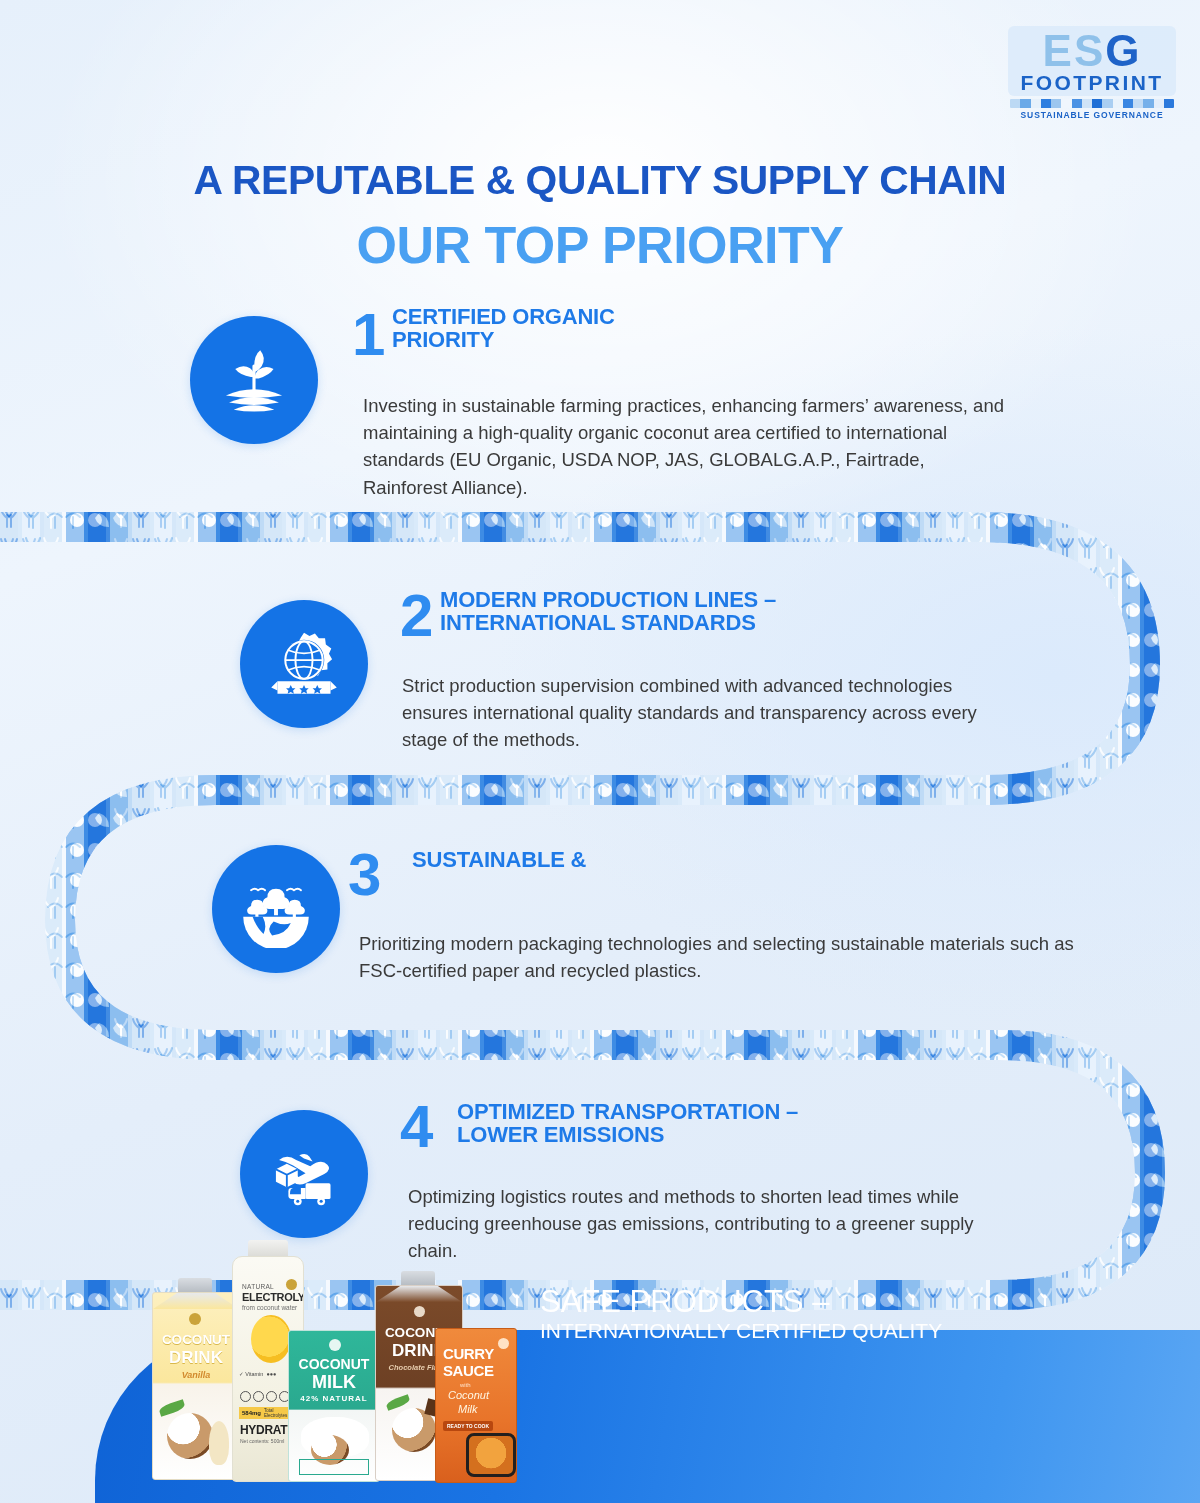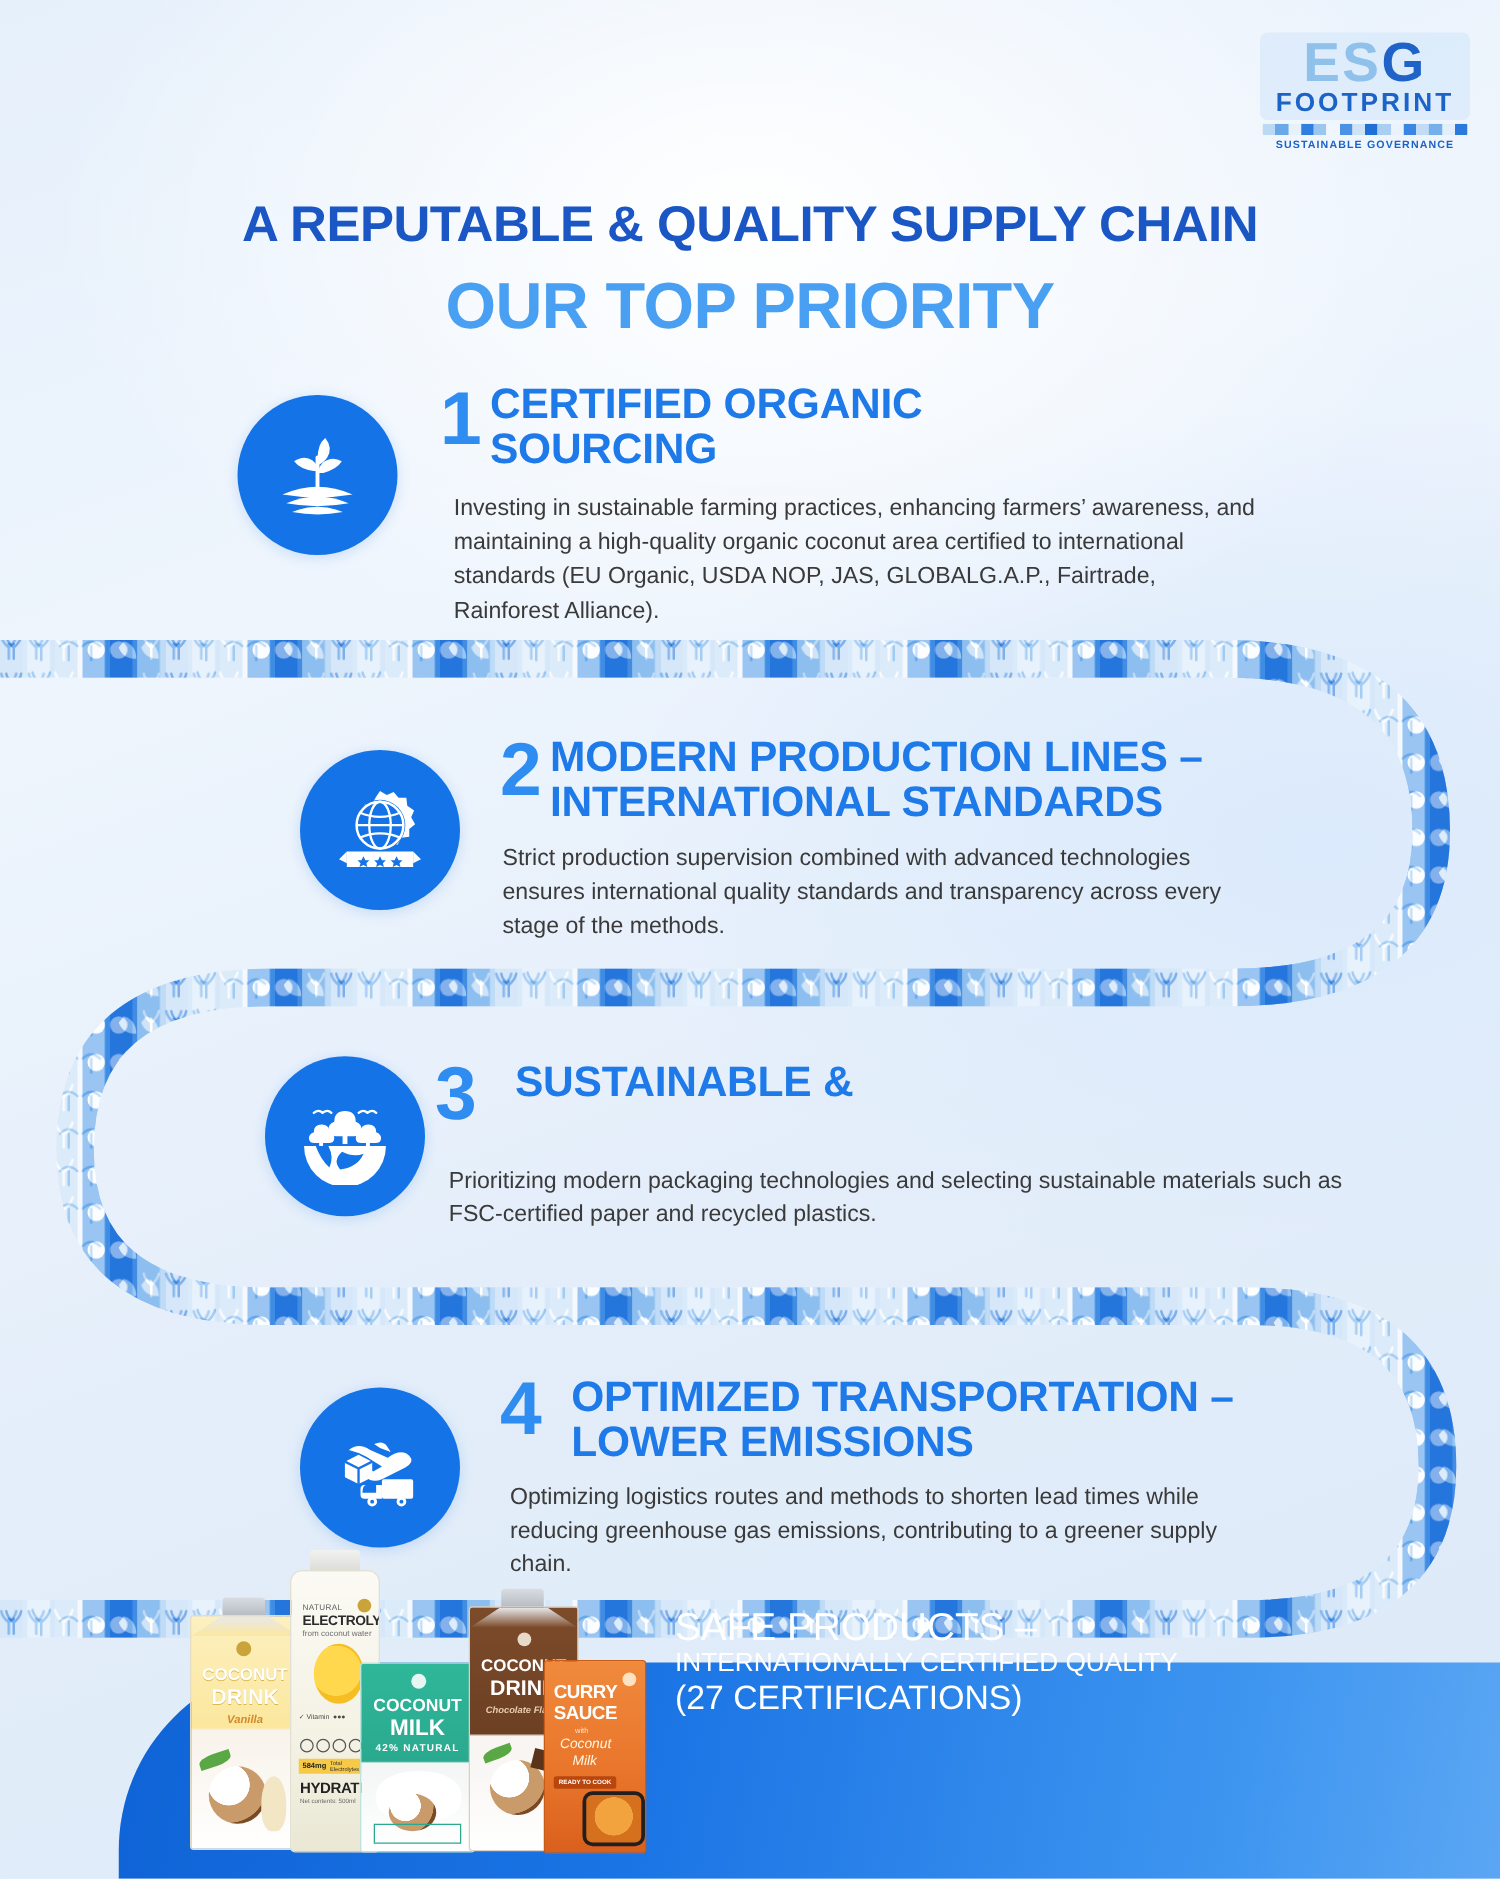--- a/index.html
+++ b/index.html
@@ -55,21 +55,21 @@
   .circle{
     position:absolute;width:128px;height:128px;border-radius:50%;
     background:#1473e6;display:flex;align-items:center;justify-content:center;
     box-shadow:0 2px 10px rgba(20,115,230,.18);
   }
   .circle svg{width:78px;height:78px;fill:#ffffff;}
   .num{
     position:absolute;font-size:60px;font-weight:700;color:#2f8cf0;line-height:1;
   }
   .head{
-    position:absolute;font-size:34px;font-weight:700;color:#1e7ae8;
+    position:absolute;font-size:22px;font-weight:700;color:#1e7ae8;
     line-height:1.06;letter-spacing:-0.2px;
   }
   .body{
     position:absolute;font-size:18.5px;color:#3a3a3a;line-height:1.47;
     font-family:"Liberation Sans",sans-serif;
   }
 
   
   .banner{
     position:absolute;left:95px;top:1330px;width:1180px;height:260px;
@@ -179,21 +179,21 @@
         <path d="M56 48 q14-4 19-12 q-10-6-19 1 q-5 4 -5 11z"></path>
         <rect x="48" y="30" width="4" height="34" rx="2"></rect>
         <path d="M14 70 q36-16 72 0 q-36 6 -72 0z"></path>
         <path d="M18 79 q32-14 64 0 q-32 6 -64 0z"></path>
         <path d="M24 88 q26-11 52 0 q-26 5 -52 0z"></path>
       </svg>
     </div>
     <div class="num" style="left:352px;top:305px;">1</div>
     <div class="head" style="left:392px;top:305px;width:620px;">
       <span>CERTIFIED ORGANIC</span><br>
-      <span>SOURCING</span>
+      <span>PRIORITY</span>
     </div>
     <div class="body" style="left:363px;top:392px;width:650px;">Investing in sustainable farming practices, enhancing farmers’ awareness, and maintaining a high-quality organic coconut area certified to international standards (EU Organic, USDA NOP, JAS, GLOBALG.A.P., Fairtrade, Rainforest Alliance).</div>
   </div>
 
   <div class="step">
     <div class="circle" style="left:240px;top:600px;">
       <svg viewBox="0 0 100 100" aria-hidden="true">
         <path d="M50 10 l7 4 7-3 5 6 8 0 1 8 7 5-3 7 4 7-6 5 0 8-8 1-4 7-7-2-7 4-6-5-8 1-2-8-7-4 2-7-4-7 6-5-1-8 8-1 4-7z" fill="#fff"></path>
         <circle cx="50" cy="45" r="26" fill="#1473e6"></circle>
         <circle cx="50" cy="45" r="24" fill="none" stroke="#fff" stroke-width="2.6"></circle>
@@ -342,16 +342,15 @@
       <div style="position:absolute;left:12px;top:60px;font-size:11px;color:#fff6e2;font-style:italic;">Coconut</div>
       <div style="position:absolute;left:22px;top:74px;font-size:11px;color:#fff6e2;font-style:italic;">Milk</div>
       <div style="position:absolute;left:7px;top:92px;font-size:5px;font-weight:700;color:#fff;background:#b8470f;padding:2px 4px;border-radius:2px;">READY TO COOK</div>
       <div style="position:absolute;left:30px;top:104px;width:50px;height:44px;border-radius:8px;background:radial-gradient(circle at 50% 45%,#f2a33e 0 50%,#d4701e 51% 100%);border:3px solid #231f1e;box-sizing:border-box;"></div>
     </div>
   </div>
 
   <div class="banner-txt">
     <div class="bt1">SAFE PRODUCTS –</div>
     <div class="bt2">INTERNATIONALLY CERTIFIED QUALITY</div>
-    <div class="bt3">(27 CERTIFICATIONS)</div>
   </div>
 
 </div>
 
 </body></html>

